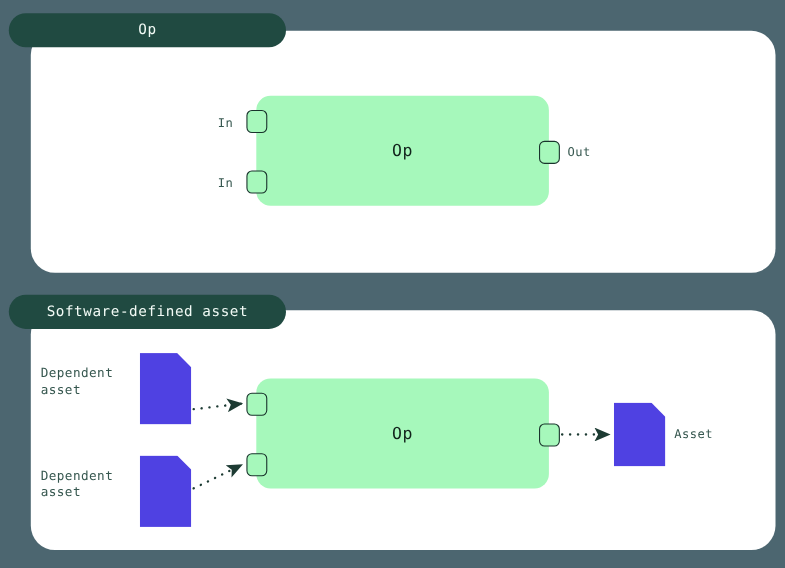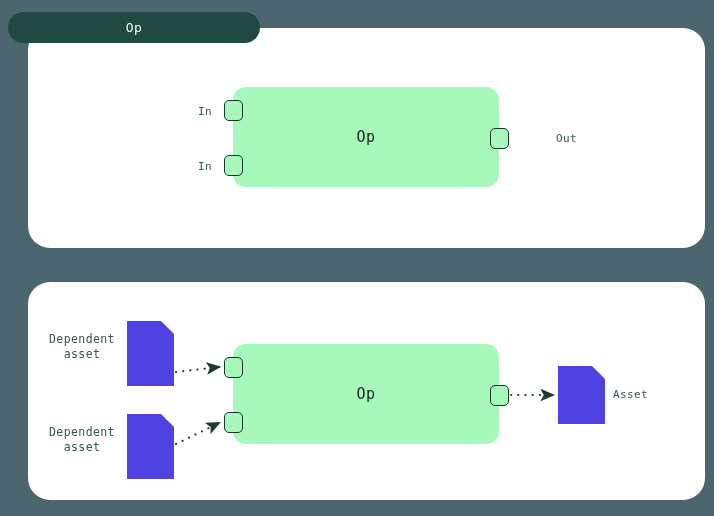--- a/index.html
+++ b/index.html
@@ -92,28 +92,28 @@
   .port-label {
     position: absolute;
     color: #36574f;
     font-size: 11px;
     letter-spacing: 0.4px;
     white-space: nowrap;
     z-index: 4;
   }
   #label-in-1  { left: 198px; top: 105px; text-align: right; }
   #label-in-2  { left: 198px; top: 160px; text-align: right; }
-  #label-out-1 { left: 516px; top: 132px; margin-left: 40px; }
+  #label-out-1 { left: 516px; top: 132px; }
   #label-asset { left: 613px; top: 388px; }
 
   
   .dep-label {
     position: absolute;
     width: 90px;
-    text-align: center;
+    text-align: left;
     color: #36574f;
     font-size: 11.5px;
     line-height: 15px;
     letter-spacing: 0.4px;
     z-index: 4;
   }
   #dep-label-1 { left: 37px; top: 332px; }
   #dep-label-2 { left: 37px; top: 425px; }
   .dep-label .l2 { display: block; }
 
@@ -153,20 +153,21 @@
   <div class="port" id="port-in-1"></div>
   <div class="port" id="port-in-2"></div>
   <div class="port" id="port-out-1"></div>
 
   <div class="port-label" id="label-in-1">In</div>
   <div class="port-label" id="label-in-2">In</div>
   <div class="port-label" id="label-out-1">Out</div>
 
   <div class="panel" id="panel-asset"></div>
 
+  <div class="title-pill" id="title-pill-asset">Software-defined asset</div>
 
   <div class="op-box" id="op-box-bottom">
     <div class="op-label">Op</div>
   </div>
 
   <div class="port" id="port-in-3"></div>
   <div class="port" id="port-in-4"></div>
   <div class="port" id="port-out-2"></div>
 
   <div class="asset-shape" id="asset-dep-1"></div>

